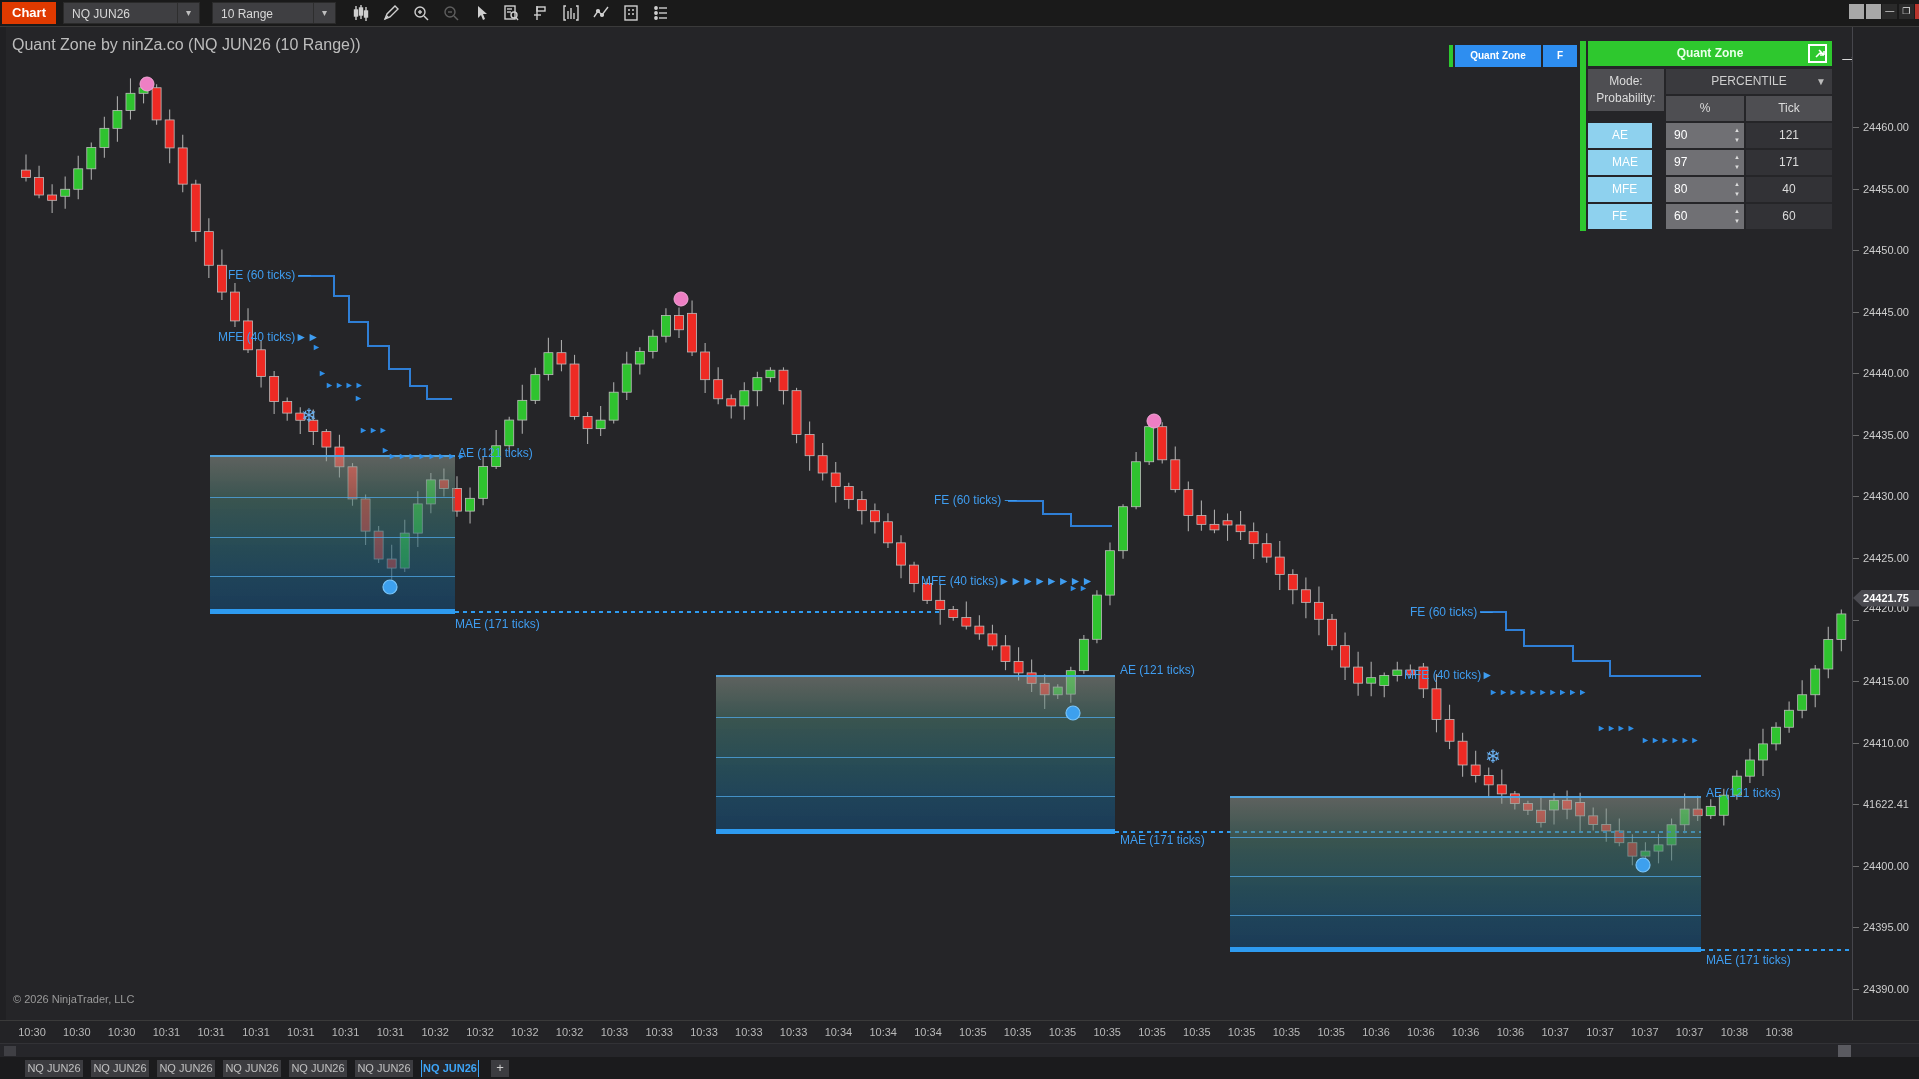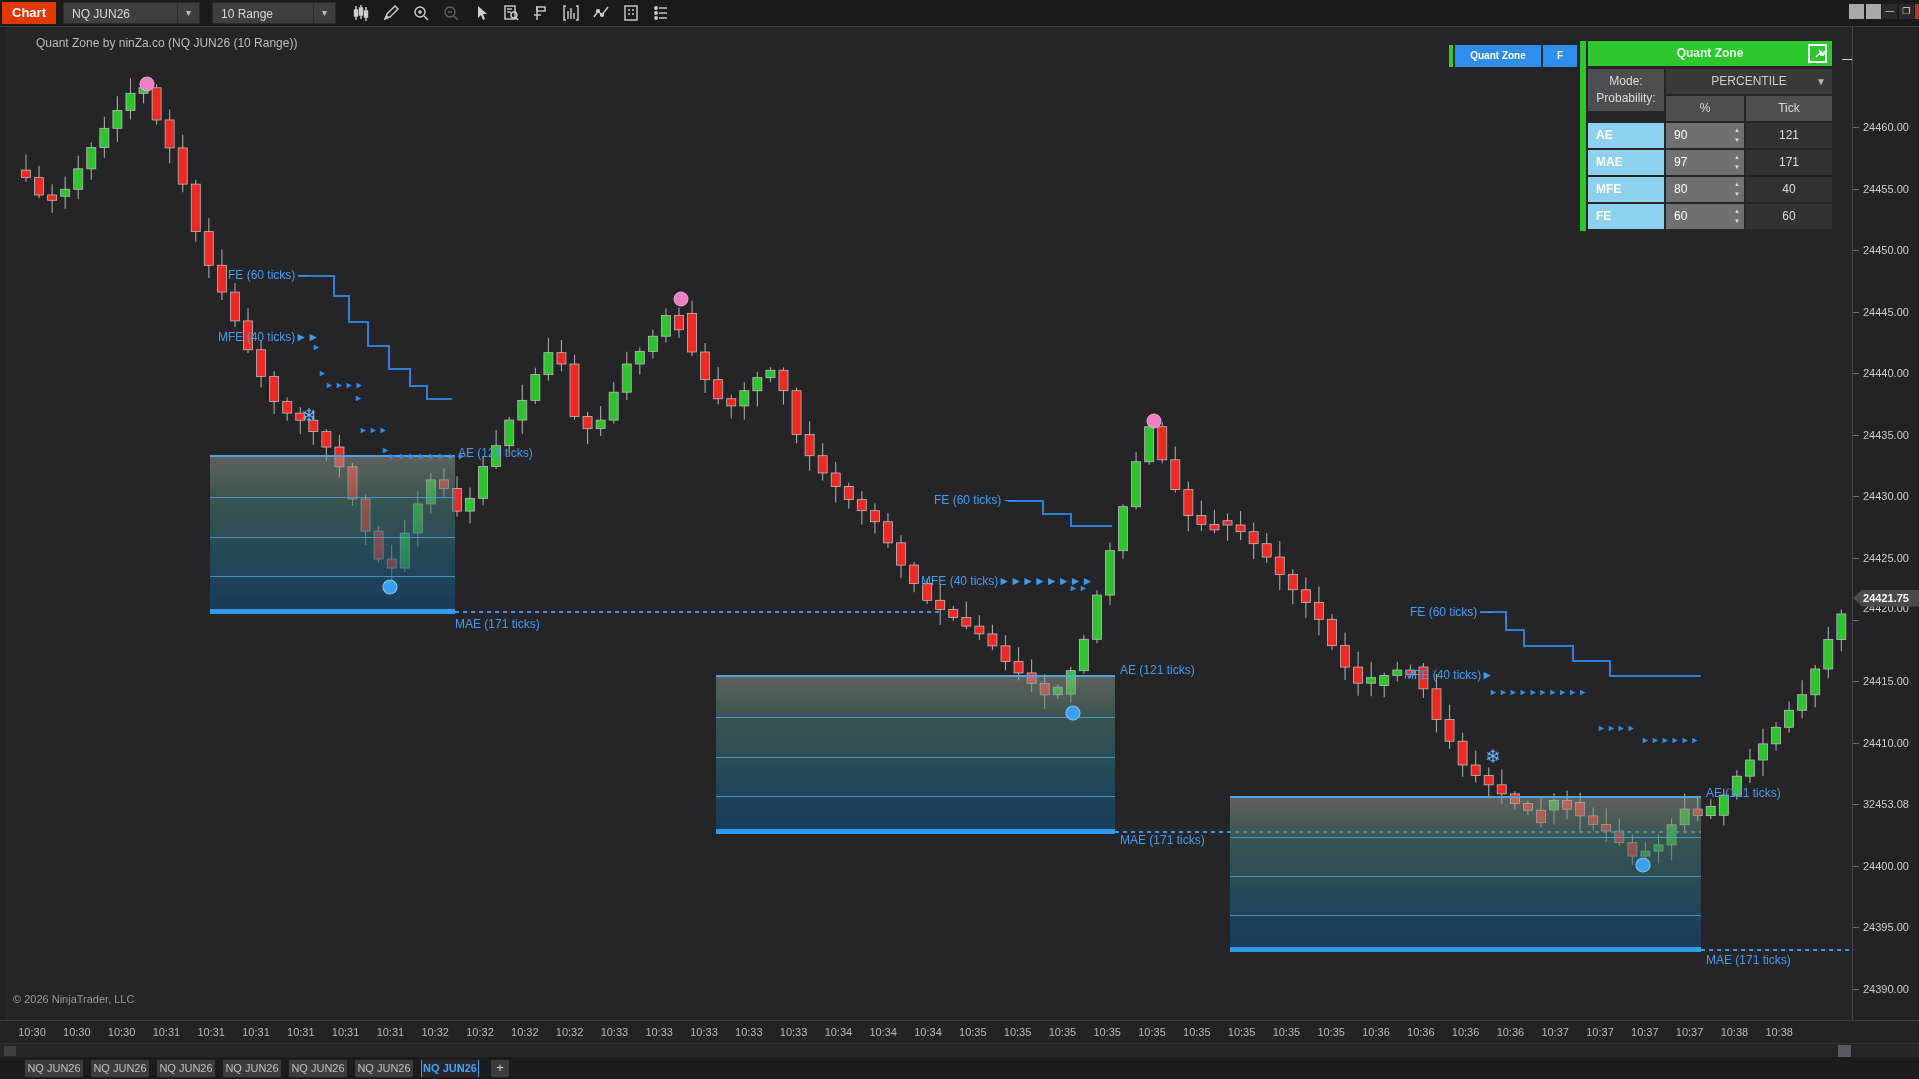--- a/index.html
+++ b/index.html
@@ -18,21 +18,21 @@
   #dd-instrument{left:63px;width:137px;}
   #dd-period{left:212px;width:124px;}
   .tb-icon{position:absolute;top:3px;width:26px;height:20px;display:flex;align-items:center;justify-content:center;}
   .tb-icon svg{stroke:#cfcfcf;fill:none;stroke-width:1.4;}
   .tb-icon.dim svg{stroke:#5f5f5f;}
   .winbtn{position:absolute;top:4px;height:15px;font-size:9px;color:#e8e8e8;text-align:center;line-height:15px;}
 
   
   #plot-bg{position:absolute;left:0;top:27px;width:1852px;height:993px;background:#252528;}
   #left-strip{position:absolute;left:0;top:27px;width:6px;height:993px;background:#202023;}
-  #indicator-label{position:absolute;left:12px;top:36px;color:#bdbdbd;font-size:12px;margin-left:24px;}
+  #indicator-label{position:absolute;left:12px;top:36px;color:#bdbdbd;font-size:16px;}
   #copyright{position:absolute;left:13px;top:993px;color:#9a9a9a;font-size:11px;}
   #candle-svg,#overlay-svg{position:absolute;left:0;top:0;}
   #overlay-svg{pointer-events:none;}
   .zone{position:absolute;border-top:2px solid rgba(85,172,235,.92);
         background:linear-gradient(180deg,rgba(150,158,148,.50) 0%,rgba(72,122,112,.55) 28%,
                    rgba(42,104,118,.58) 55%,rgba(26,84,120,.62) 80%,rgba(22,70,110,.65) 100%);}
   .zone .divider{position:absolute;left:0;width:100%;height:1px;background:rgba(80,170,235,.75);}
   .zone .bottom-bar{position:absolute;left:0;bottom:0;width:100%;height:5px;background:#2e9bf0;}
   .dash-ext{position:absolute;height:2px;
             background:repeating-linear-gradient(90deg,#2e9bf0 0 4px,transparent 4px 8px);}
@@ -70,21 +70,21 @@
   #panel-header{position:absolute;left:8px;top:0;width:244px;height:25px;background:#2ec82e;color:#eaffea;
                 font-size:12px;font-weight:bold;text-align:center;line-height:25px;}
   #panel-popout{position:absolute;right:5px;top:3px;width:19px;height:19px;border:2px solid #fff;background:#2ec82e;}
   #panel-popout svg{position:absolute;left:2px;top:2px;}
   .prow-cell{position:absolute;height:25px;font-size:12px;line-height:25px;}
   .c-label{left:8px;width:76px;background:#4e4e52;color:#dcdcdc;text-align:center;}
   .c-mid{left:86px;width:78px;background:#4e4e52;color:#dcdcdc;text-align:center;}
   .c-right{left:166px;width:86px;background:#4e4e52;color:#dcdcdc;text-align:center;}
   .c-mode-val{left:86px;width:166px;background:#3a3a3e;color:#cfcfcf;text-align:center;}
   .c-mode-val .chev{position:absolute;right:6px;top:0;font-size:10px;color:#bbb;}
-  .c-name{left:8px;width:76px;background:#8ed1ee;color:#fff;padding-left:8px;font-weight:bold;}
+  .c-name{left:8px;width:64px;background:#8ed1ee;color:#fff;padding-left:24px;}
   .c-pct{left:86px;width:78px;background:#707074;color:#fff;padding-left:8px;}
   .c-pct .spin{position:absolute;right:4px;top:1px;display:flex;flex-direction:column;line-height:11px;
                font-size:8px;color:#e0e0e0;}
   .c-tick{left:166px;width:86px;background:#323236;color:#dcdcdc;text-align:center;}
   #panel-arrow{position:absolute;left:1838px;top:43px;color:#d8d8d8;font-size:22px;}
 </style>
 </head>
 <body>
 
 <div id="stage">
@@ -601,21 +601,21 @@
       <div class="ptick" style="top: 463.42px;">24430.00</div>
       <div class="ptick-mark" style="top: 530.99px;"></div>
       <div class="ptick" style="top: 524.99px;">24425.00</div>
       <div class="ptick-mark" style="top: 592.56px;"></div>
       <div class="ptick" style="top: 575px;">24420.00</div>
       <div class="ptick-mark" style="top: 654.13px;"></div>
       <div class="ptick" style="top: 648.13px;">24415.00</div>
       <div class="ptick-mark" style="top: 715.7px;"></div>
       <div class="ptick" style="top: 709.7px;">24410.00</div>
       <div class="ptick-mark" style="top: 777.27px;"></div>
-      <div class="ptick" style="top: 771.27px;">32453.08</div>
+      <div class="ptick" style="top: 771.27px;">41622.41</div>
       <div class="ptick-mark" style="top: 838.84px;"></div>
       <div class="ptick" style="top: 832.84px;">24400.00</div>
       <div class="ptick-mark" style="top: 900.41px;"></div>
       <div class="ptick" style="top: 894.41px;">24395.00</div>
       <div class="ptick-mark" style="top: 961.98px;"></div>
       <div class="ptick" style="top: 955.98px;">24390.00</div>
     </div>
   <div id="price-marker" style="top: 589.521px;">24421.75</div>
 
   <div id="time-axis">

